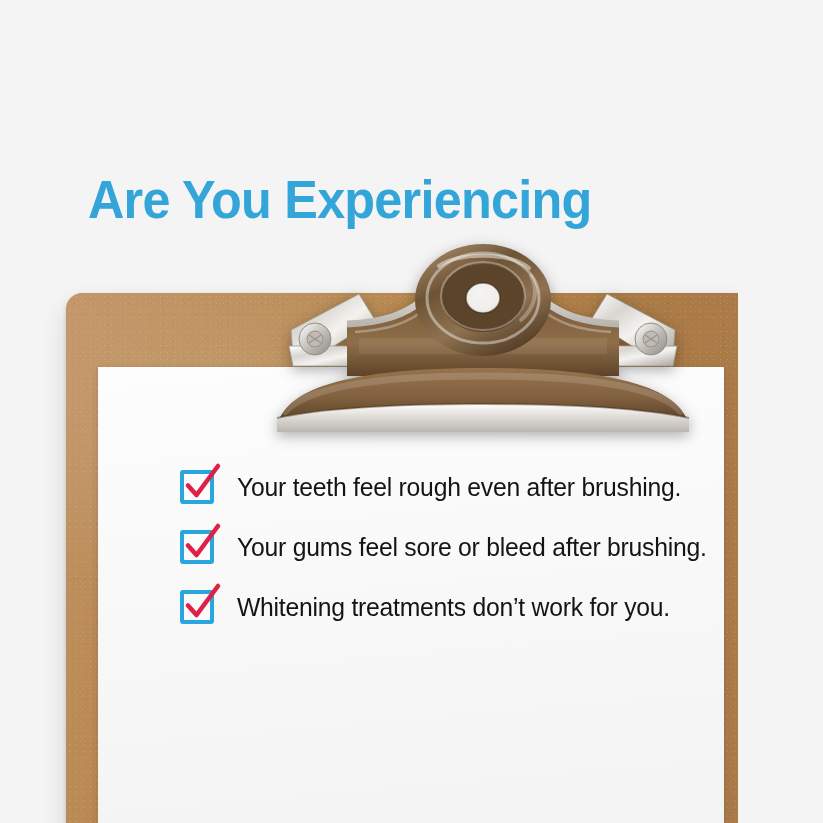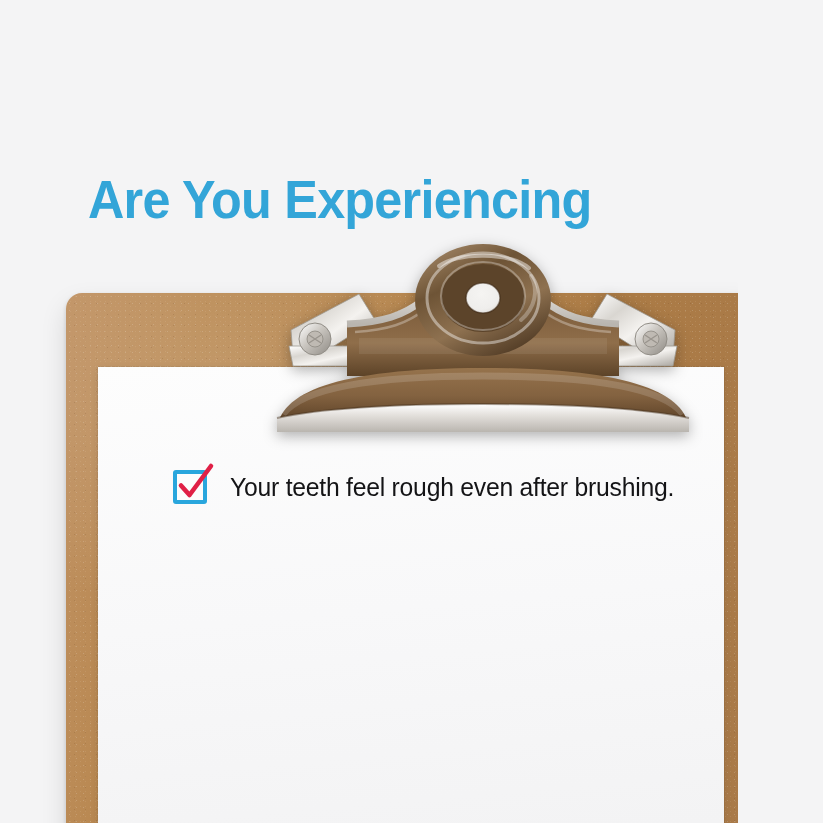--- a/index.html
+++ b/index.html
@@ -108,21 +108,21 @@
     bottom: -16px;
     background: linear-gradient(175deg, #fdfdfd 0%, #f8f8f9 48%, #f2f2f3 100%);
     box-shadow:
       0 0 0 1px rgba(0,0,0,0.045),
       0 3px 9px rgba(0,0,0,0.10);
   }
 
   
   .checklist {
     position: absolute;
-    left: 75px;
+    left: 82px;
     top: 90px;
     right: 8px;
   }
   .check-row {
     position: relative;
     height: 60px;
     display: flex;
     align-items: center;
   }
   .checkbox {
@@ -206,22 +206,40 @@
         <div class="check-row">
           <span class="checkbox">
             <span class="box"></span>
             <svg viewBox="0 0 48 48">
               <path d="M11 24.5 L19.5 34 L41 5" fill="none" stroke="#e02046" stroke-width="4.6" stroke-linecap="round" stroke-linejoin="round"></path>
             </svg>
           </span>
           <span class="check-label">Your teeth feel rough even after brushing.</span>
         </div>
 
-
-
+        <div class="check-row">
+          <span class="checkbox">
+            <span class="box"></span>
+            <svg viewBox="0 0 48 48">
+              <path d="M11 24.5 L19.5 34 L41 5" fill="none" stroke="#e02046" stroke-width="4.6" stroke-linecap="round" stroke-linejoin="round"></path>
+            </svg>
+          </span>
+          <span class="check-label">Your gums feel sore or bleed after brushing.</span>
+        </div>
+
+
+        <div class="check-row">
+          <span class="checkbox">
+            <span class="box"></span>
+            <svg viewBox="0 0 48 48">
+              <path d="M11 24.5 L19.5 34 L41 5" fill="none" stroke="#e02046" stroke-width="4.6" stroke-linecap="round" stroke-linejoin="round"></path>
+            </svg>
+          </span>
+          <span class="check-label">Whitening treatments don’t work for you.</span>
+        </div>
 
 
       </div>
     </div>
 
     <div class="clip">
       <svg viewBox="0 0 440 192">
         <defs>
           <linearGradient id="bronzeFace" x1="0" y1="0" x2="0" y2="1">
             <stop offset="0%" stop-color="#8c6a46"></stop>

